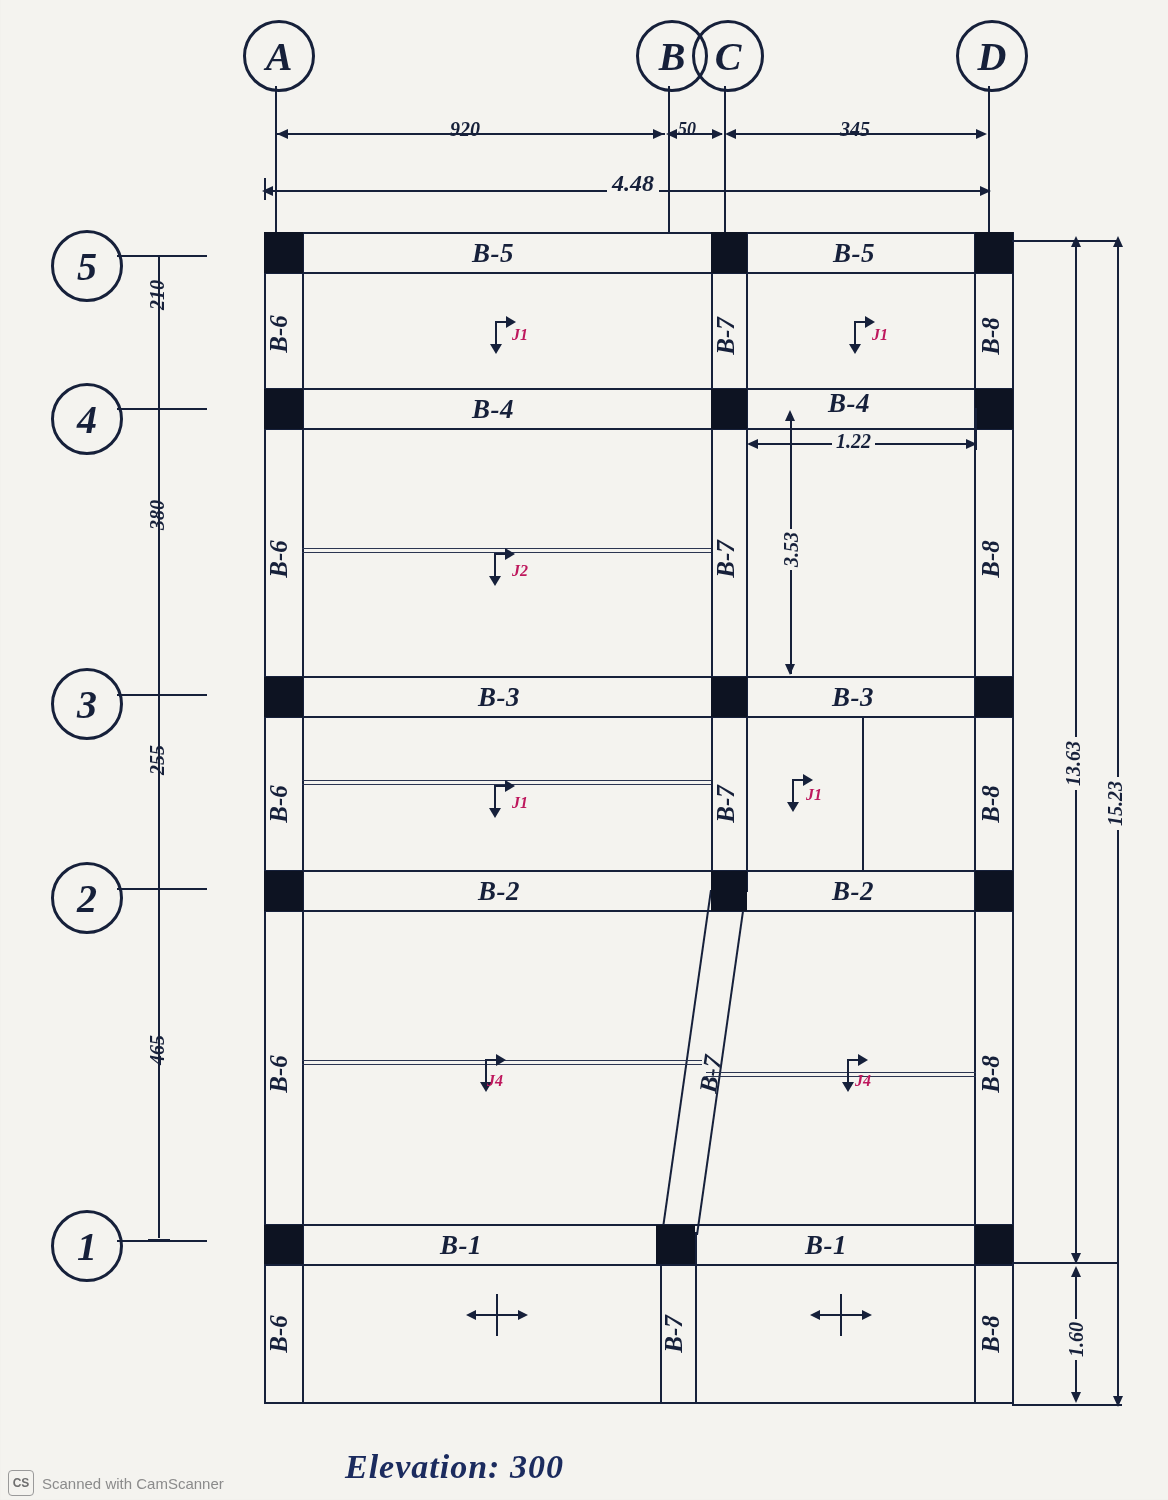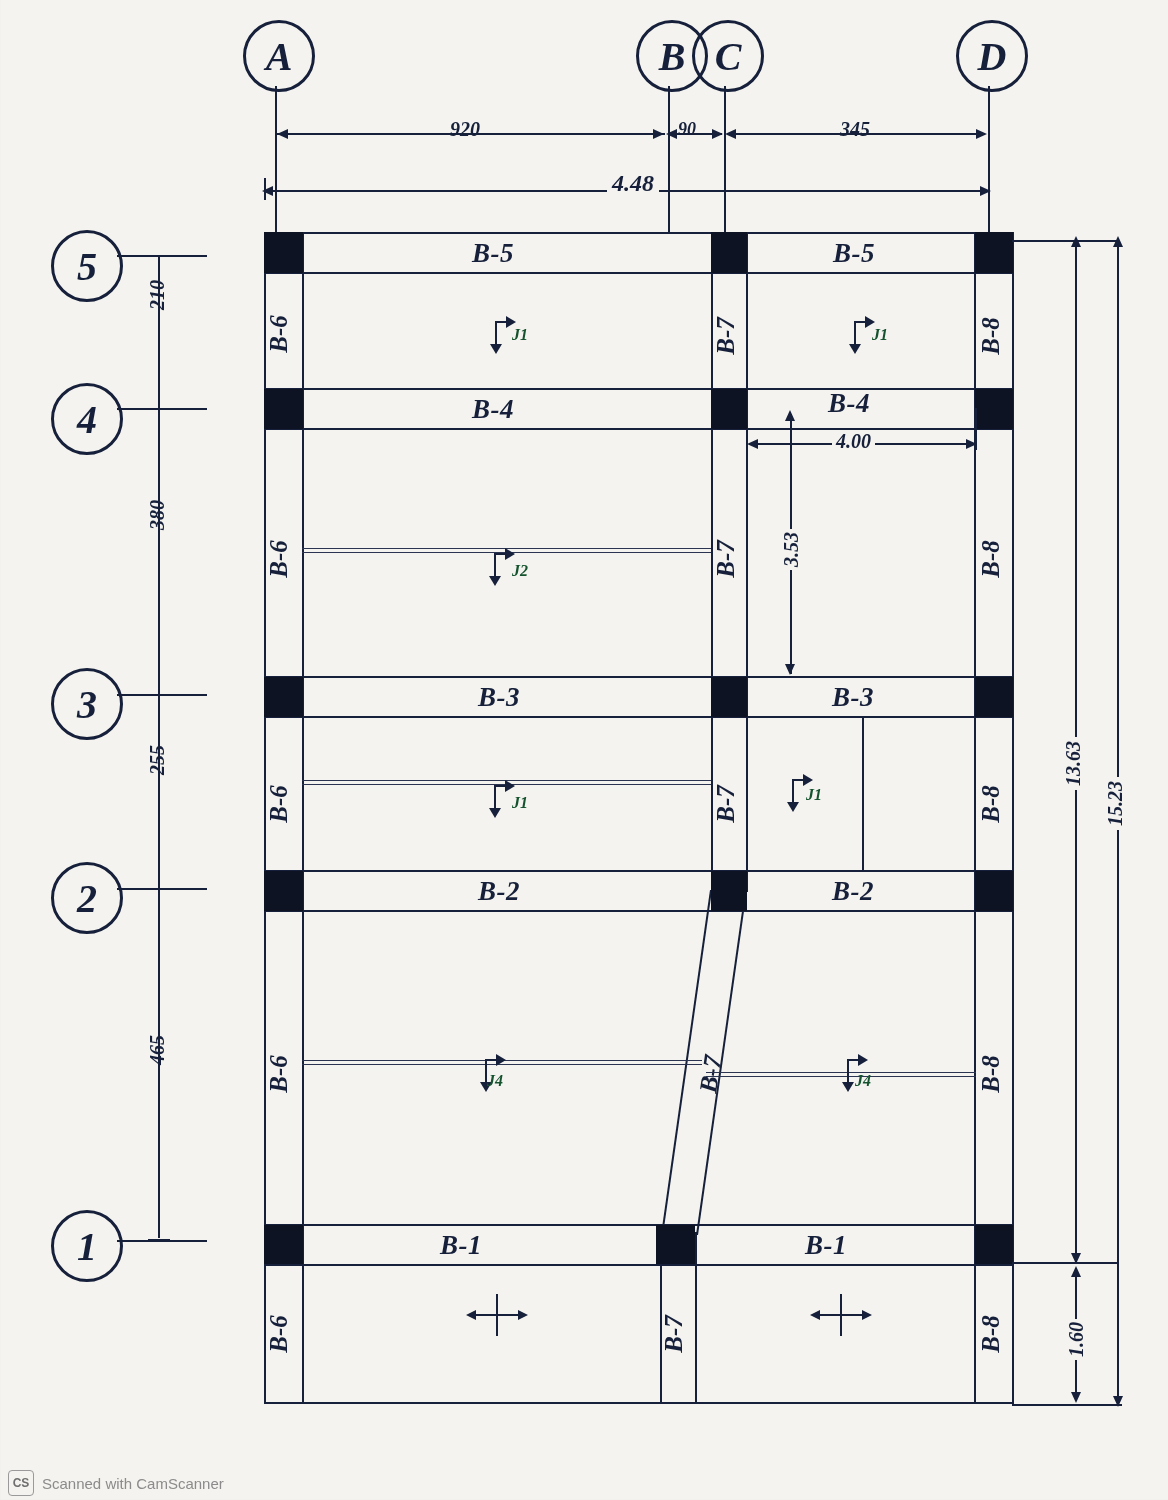--- a/index.html
+++ b/index.html
@@ -22,21 +22,21 @@
     background:rgba(255,255,255,0.0);
   }
   .lbl{
     position:absolute;font-style:italic;font-weight:bold;color:#16203a;
     white-space:nowrap;
   }
   .beam-lbl{font-size:27px;letter-spacing:0.5px;}
   .vbeam-lbl{font-size:25px;transform-origin:center center;}
   .dim{font-size:20px;font-style:italic;font-weight:bold;color:#16203a;white-space:nowrap;position:absolute;}
   .dimbig{font-size:24px;}
-  .jlbl{position:absolute;font-size:16px;font-style:italic;font-weight:bold;color:#14532d;}
+  .jlbl{position:absolute;font-size:16px;font-style:italic;font-weight:bold;color:#be185d;}
   .title{
     position:absolute;left:345px;top:1448px;font-size:34px;font-style:italic;
     font-weight:bold;color:#1b2b5e;letter-spacing:1px;
   }
   .footer{
     position:absolute;left:0;bottom:0;height:34px;width:100%;
     display:flex;align-items:center;gap:8px;padding-left:8px;
     font-family:"Liberation Sans", sans-serif;font-size:15px;color:#8b8b8b;
     background:transparent;
   }
@@ -80,21 +80,21 @@
   <div class="ln v" style="left:988px;top:86px;height:146px;"></div>
 
   <div class="ln h" style="left:277px;top:133px;width:388px;"></div>
   <div class="arrowhead ah-right" style="left:653px;top:129px;"></div>
   <div class="arrowhead ah-left" style="left:277px;top:129px;"></div>
   <div class="dim" style="left:450px;top:118px;">920</div>
 
   <div class="ln h" style="left:670px;top:133px;width:52px;"></div>
   <div class="arrowhead ah-left" style="left:666px;top:129px;"></div>
   <div class="arrowhead ah-right" style="left:712px;top:129px;"></div>
-  <div class="dim" style="left:678px;top:119px;font-size:18px;">90</div>
+  <div class="dim" style="left:678px;top:119px;font-size:18px;">50</div>
 
   <div class="ln h" style="left:727px;top:133px;width:258px;"></div>
   <div class="arrowhead ah-left" style="left:725px;top:129px;"></div>
   <div class="arrowhead ah-right" style="left:976px;top:129px;"></div>
   <div class="dim" style="left:840px;top:118px;">345</div>
 
   <div class="ln h" style="left:264px;top:190px;width:725px;"></div>
   <div class="arrowhead ah-left" style="left:262px;top:186px;"></div>
   <div class="arrowhead ah-right" style="left:980px;top:186px;"></div>
   <div class="ln v" style="left:264px;top:178px;height:22px;"></div>
@@ -290,21 +290,21 @@
     <line x1="6" y1="25" x2="56" y2="25" stroke="#16203a" stroke-width="2"></line>
     <line x1="31" y1="4" x2="31" y2="46" stroke="#16203a" stroke-width="2"></line>
     <polygon points="0,25 10,20 10,30" fill="#16203a"></polygon>
     <polygon points="62,25 52,20 52,30" fill="#16203a"></polygon>
   </svg>
 
   <div class="ln h" style="left:749px;top:443px;width:226px;"></div>
   <div class="arrowhead ah-left" style="left:747px;top:439px;"></div>
   <div class="arrowhead ah-right" style="left:966px;top:439px;"></div>
   <div class="ln v" style="left:975px;top:408px;height:42px;"></div>
-  <div class="dim" style="left:832px;top:430px;background:#f4f3ef;padding:0 4px;">4.00</div>
+  <div class="dim" style="left:832px;top:430px;background:#f4f3ef;padding:0 4px;">1.22</div>
 
   <div class="ln v" style="left:790px;top:414px;height:260px;"></div>
   <div class="arrowhead ah-up" style="left:785px;top:410px;"></div>
   <div class="arrowhead ah-down" style="left:785px;top:664px;"></div>
   <div class="dim" style="left:780px;top:570px;transform:rotate(-90deg);transform-origin:left top;background:#f4f3ef;padding:0 3px;">3.53</div>
 
   <div class="ln v" style="left:1075px;top:240px;height:1022px;"></div>
   <div class="arrowhead ah-up" style="left:1071px;top:236px;"></div>
   <div class="arrowhead ah-down" style="left:1071px;top:1253px;"></div>
   <div class="ln h" style="left:1012px;top:240px;width:105px;"></div>
@@ -315,18 +315,19 @@
   <div class="arrowhead ah-up" style="left:1113px;top:236px;"></div>
   <div class="arrowhead ah-down" style="left:1113px;top:1396px;"></div>
   <div class="ln h" style="left:1012px;top:1404px;width:110px;"></div>
   <div class="dim" style="left:1104px;top:830px;transform:rotate(-90deg);transform-origin:left top;background:#f4f3ef;padding:0 4px;">15.23</div>
 
   <div class="ln v" style="left:1075px;top:1268px;height:130px;"></div>
   <div class="arrowhead ah-up" style="left:1071px;top:1266px;"></div>
   <div class="arrowhead ah-down" style="left:1071px;top:1392px;"></div>
   <div class="dim" style="left:1065px;top:1360px;transform:rotate(-90deg);transform-origin:left top;background:#f4f3ef;padding:0 3px;">1.60</div>
 
+  <div class="title">Elevation: 300</div>
 
   <div class="footer">
     <div class="csbox">CS</div>
     <span>Scanned with CamScanner</span>
   </div>
 </div>
 
 </body></html>

